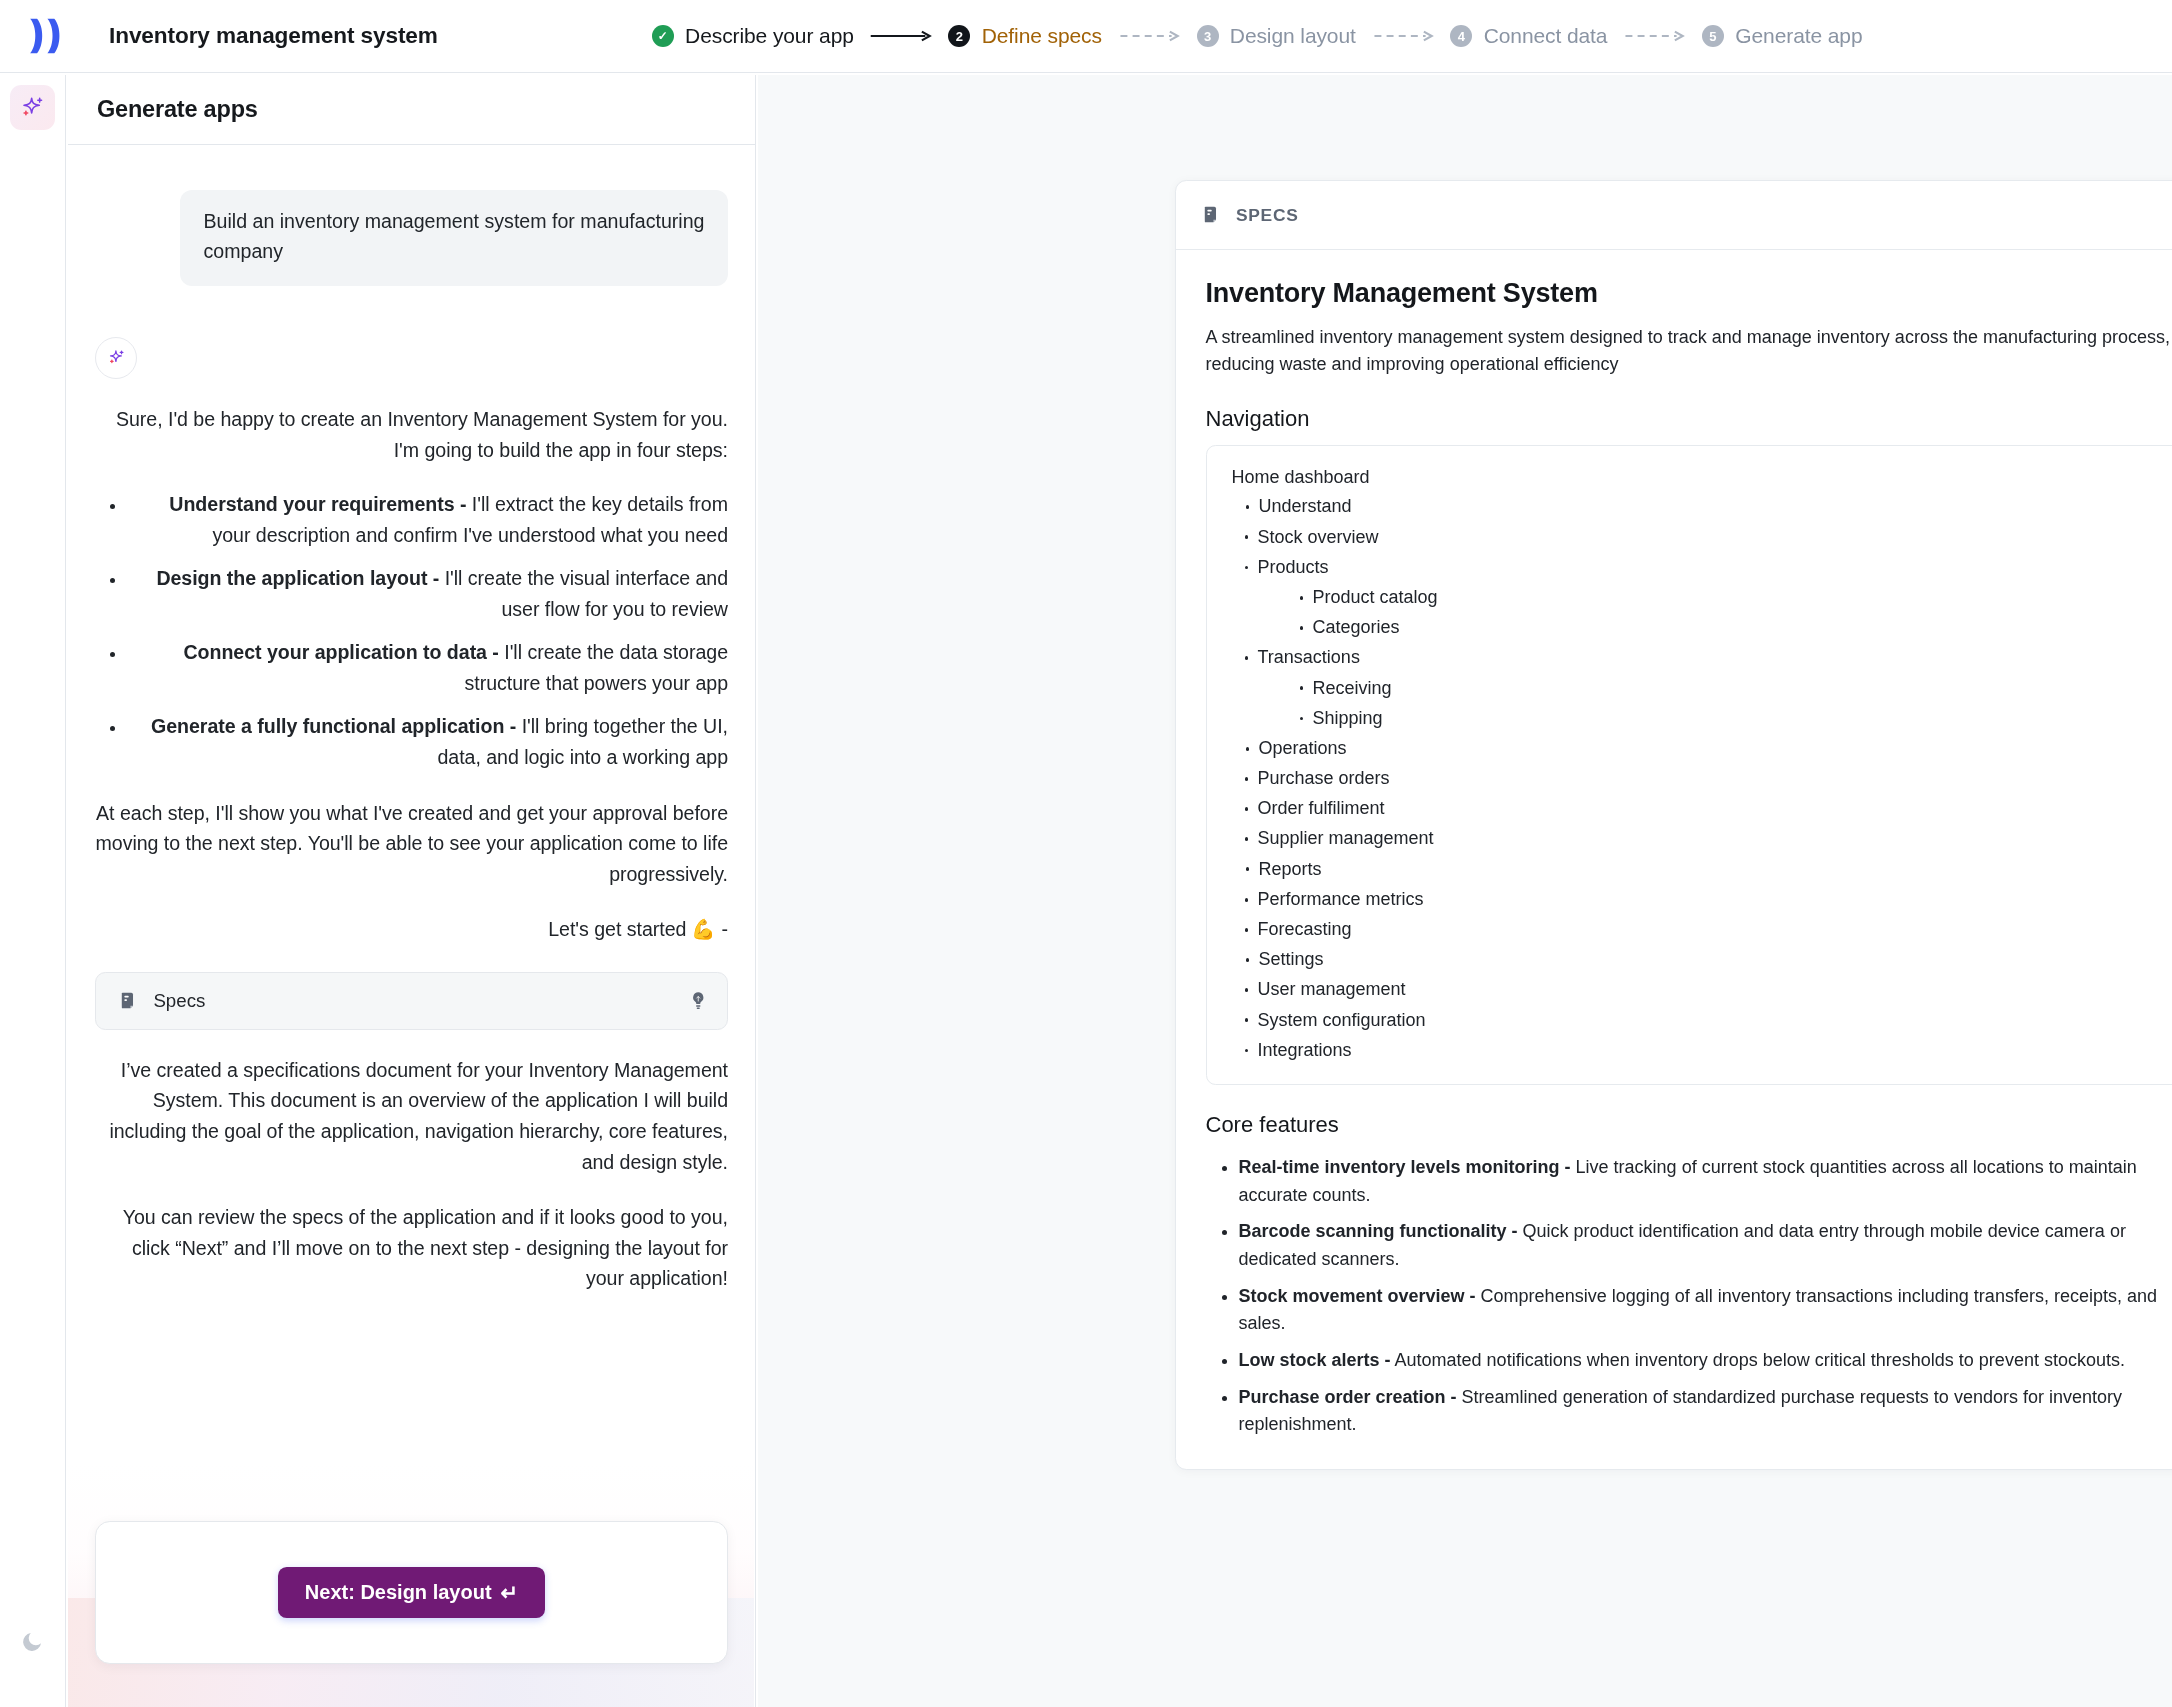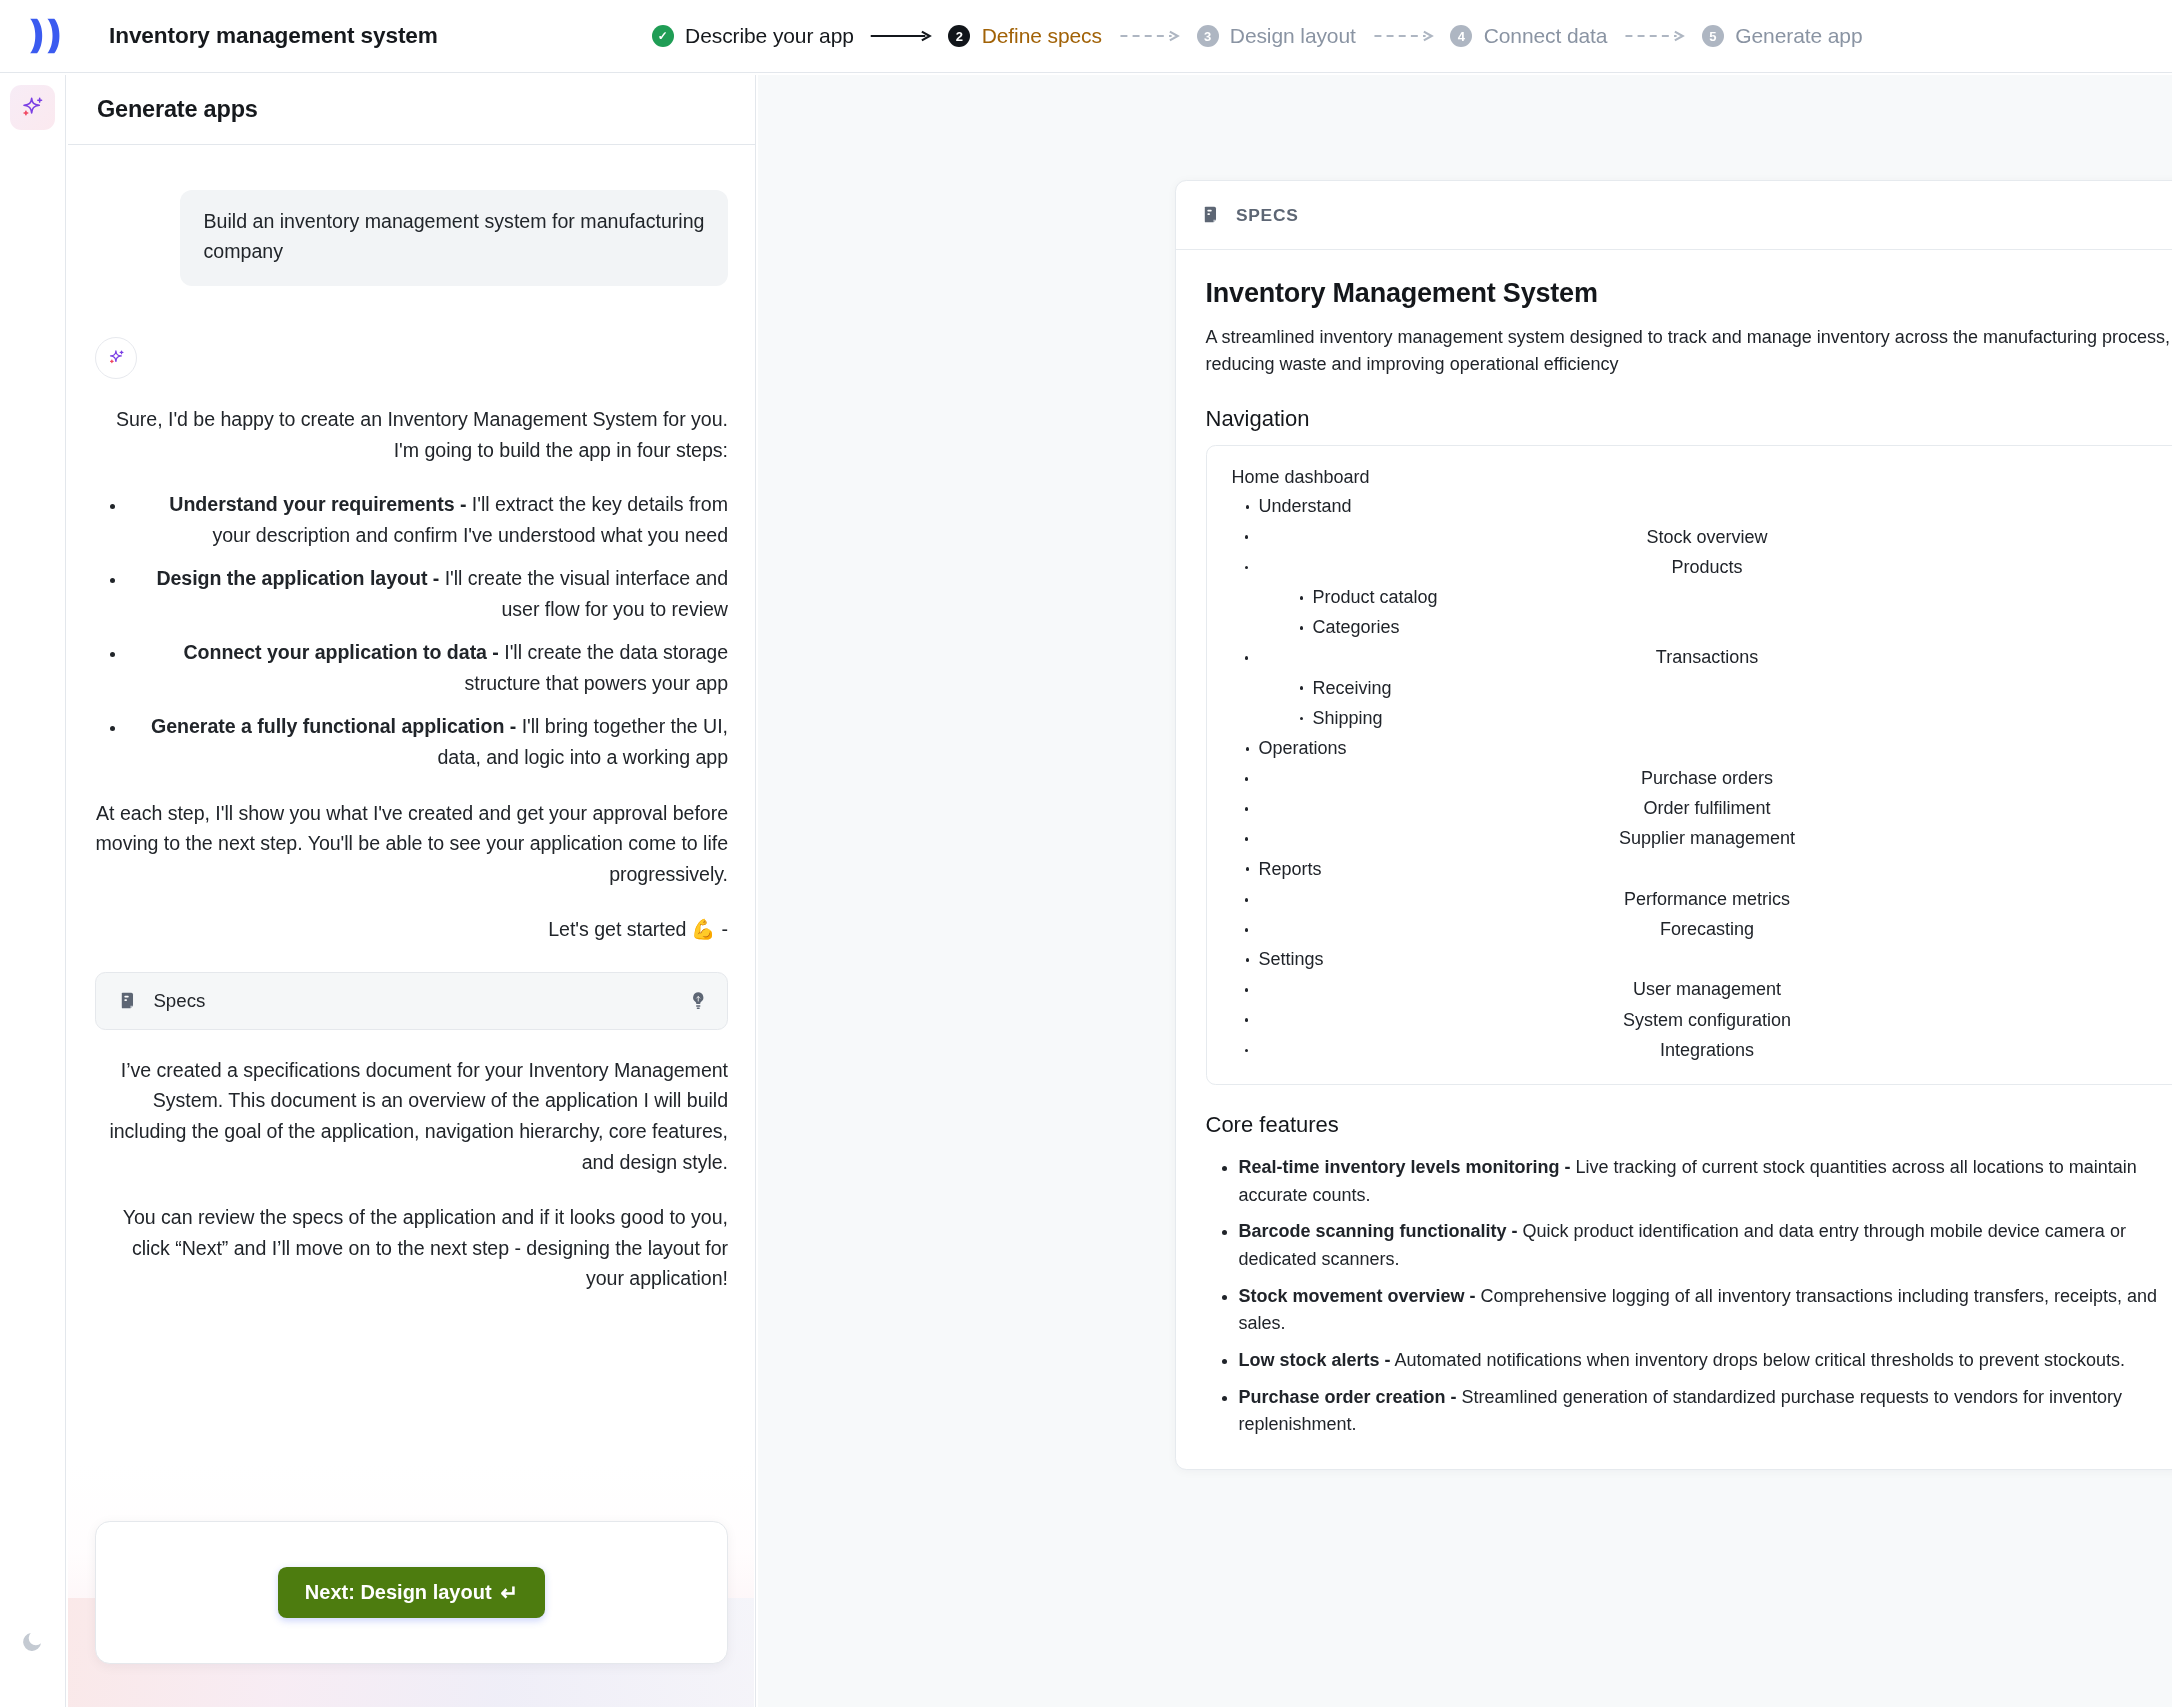--- a/index.html
+++ b/index.html
@@ -131,21 +131,21 @@
     left: 27px; bottom: 43px;
     width: 633px; height: 143px;
     background: #ffffff;
     border: 1.7px solid #e5e8ec;
     border-radius: 14.8px;
     display: flex; align-items: center; justify-content: center;
     box-shadow: 0 2.6px 11.3px rgba(20,25,40,0.05);
     z-index: 3;
   }
   .next-btn {
-    background: #4d7c0f;
+    background: #701a75;
     color: #ffffff;
     border: none;
     border-radius: 8.7px;
     padding: 14px 27px;
     font-size: 20px; font-weight: 600;
     font-family: "Liberation Sans", sans-serif;
     display: flex; align-items: center; gap: 9px;
     cursor: pointer;
     box-shadow: 0 2.2px 7px rgba(59,91,240,0.25);
   }
@@ -227,21 +227,21 @@
     font-size: 18px; color: #20242a;
     margin-top: 11.3px;
     position: relative;
     line-height: 1.05;
   }
   .nav-item .dot {
     position: absolute; left: -13px; top: 7.8px;
     width: 3.9px; height: 3.9px; border-radius: 50%; background: #20242a;
   }
   .lvl1 { margin-left: 27px; }
-  .lvl2 { margin-left: 26px; text-align: center; }
+  .lvl2 { margin-left: 26px; }
   .lvl3 { margin-left: 81px; }
 
   .feat-list { margin-top: 16.5px; padding-left: 33px; }
   .feat-list li {
     font-size: 18px; line-height: 1.52; color: #20242a;
     margin-bottom: 9.6px;
   }
   .feat-list li:last-child { margin-bottom: 0; }
   .feat-list li b { font-weight: 700; }
 </style>

